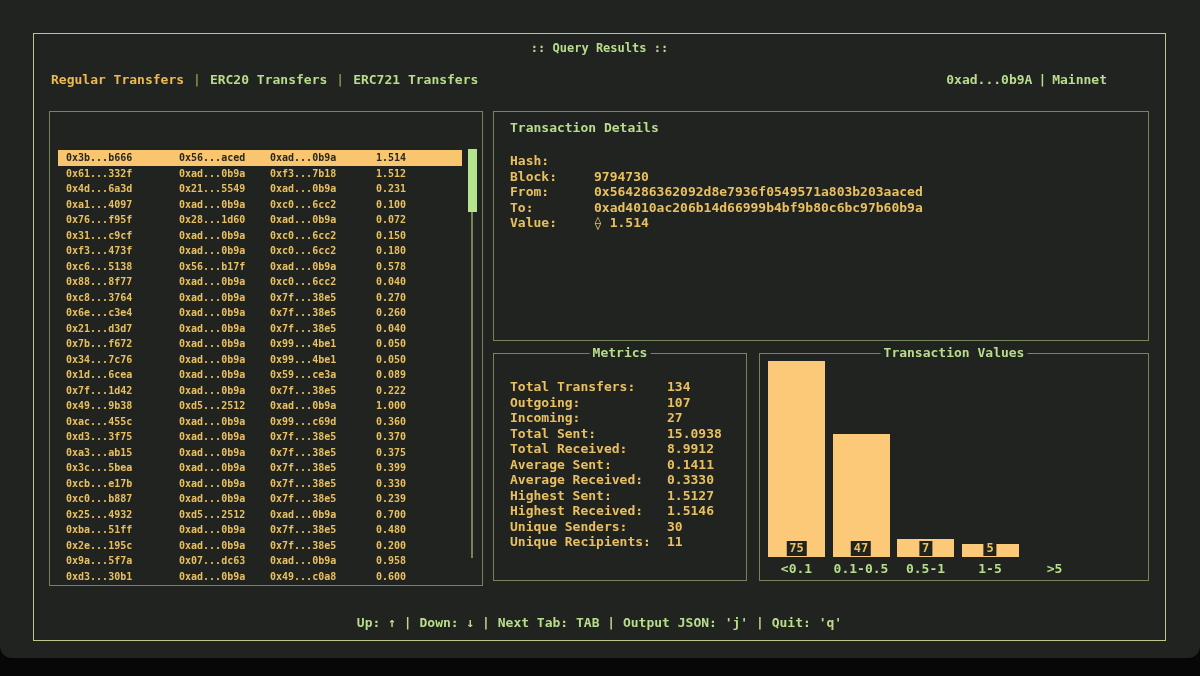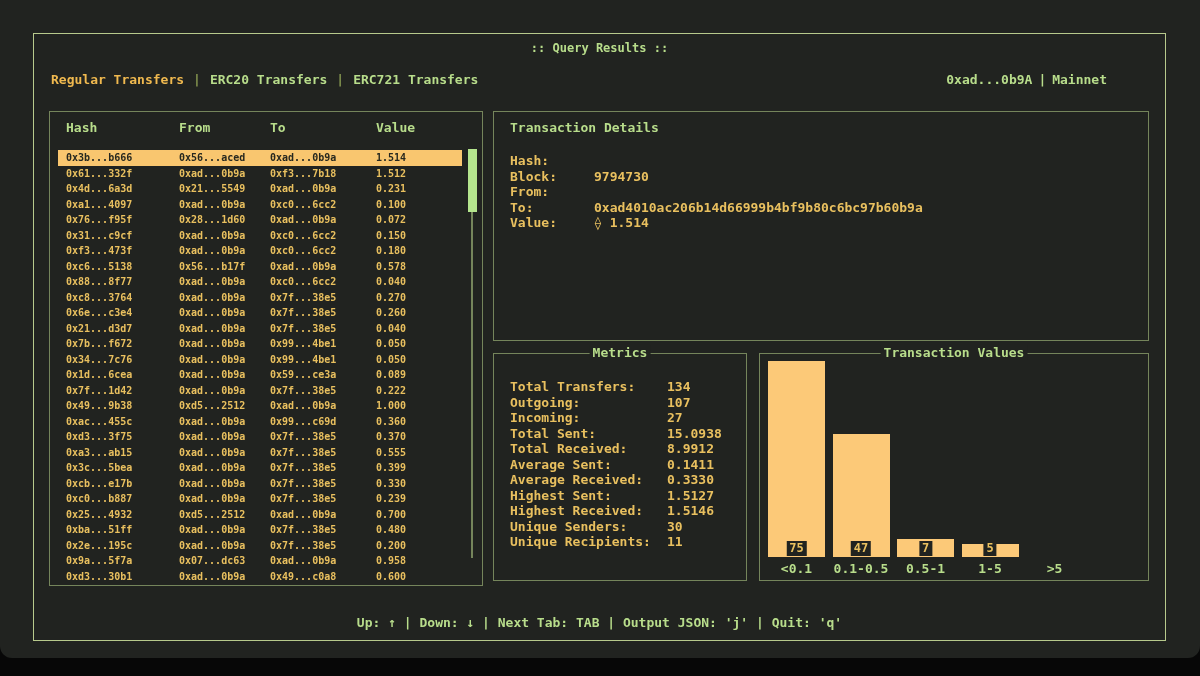--- a/index.html
+++ b/index.html
@@ -51,26 +51,20 @@
   <div class="outer">
     <div class="app-title">:: Query Results ::</div>
 
     <div class="tabs"><span class="tab active">Regular Transfers</span><span class="tab-sep">|</span><span class="tab">ERC20 Transfers</span><span class="tab-sep">|</span><span class="tab">ERC721 Transfers</span></div>
 
     <div class="account">
       <span>0xad...0b9A</span><span class="sep">|</span><span>Mainnet</span>
     </div>
 
     <div class="panel table-panel">
-      <div class="thead">
-          <span class="th">Hash</span>
-          <span class="th">From</span>
-          <span class="th">To</span>
-          <span class="th">Value</span>
-        </div>
       <div class="tbody">
           <div class="trow selected">
             <span class="td">0x3b...b666</span>
             <span class="td">0x56...aced</span>
             <span class="td">0xad...0b9a</span>
             <span class="td">1.514</span>
           </div>
           <div class="trow">
             <span class="td">0x61...332f</span>
             <span class="td">0xad...0b9a</span>
@@ -176,21 +170,21 @@
           <div class="trow">
             <span class="td">0xd3...3f75</span>
             <span class="td">0xad...0b9a</span>
             <span class="td">0x7f...38e5</span>
             <span class="td">0.370</span>
           </div>
           <div class="trow">
             <span class="td">0xa3...ab15</span>
             <span class="td">0xad...0b9a</span>
             <span class="td">0x7f...38e5</span>
-            <span class="td">0.555</span>
+            <span class="td">0.375</span>
           </div>
           <div class="trow">
             <span class="td">0x3c...5bea</span>
             <span class="td">0xad...0b9a</span>
             <span class="td">0x7f...38e5</span>
             <span class="td">0.399</span>
           </div>
           <div class="trow">
             <span class="td">0xcb...e17b</span>
             <span class="td">0xad...0b9a</span>
@@ -243,20 +237,21 @@
       <div class="details-rows">
           <div class="drow">
             <span class="dlabel">Hash:</span>
           </div>
           <div class="drow">
             <span class="dlabel">Block:</span>
             <span class="dvalue">9794730</span>
           </div>
           <div class="drow">
             <span class="dlabel">From:</span>
+            <span class="dvalue">0x564286362092d8e7936f0549571a803b203aaced</span>
           </div>
           <div class="drow">
             <span class="dlabel">To:</span>
             <span class="dvalue">0xad4010ac206b14d66999b4bf9b80c6bc97b60b9a</span>
           </div>
           <div class="drow">
             <span class="dlabel">Value:</span>
             <span class="dvalue">⟠ 1.514</span>
           </div>
         </div>

